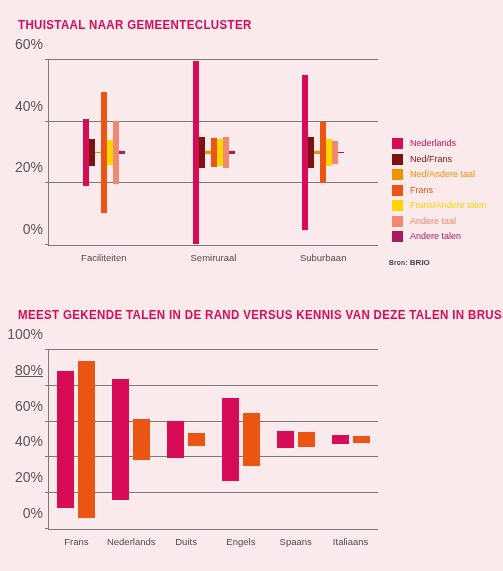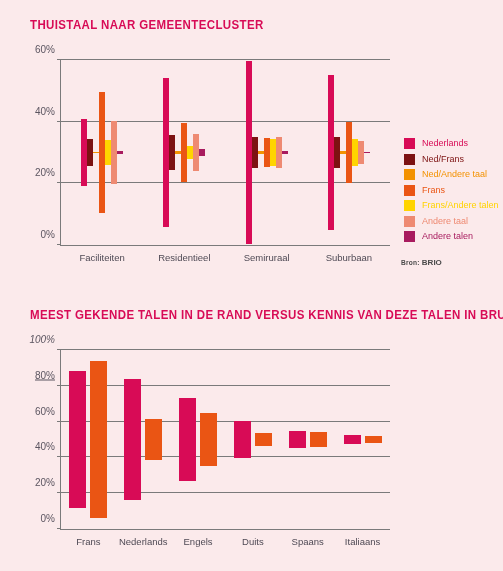--- a/index.html
+++ b/index.html
@@ -10,21 +10,21 @@
     width: 503px;
     height: 571px;
     background: #fbeaeb;
     font-family: "Liberation Sans", sans-serif;
     overflow: hidden;
     position: relative;
   }
 
   .chart-block {
     position: absolute;
-    left: 12px;
+    left: 0;
     width: 427px;
   }
   #chart-block-1 { top: 0; height: 290px; }
   #chart-block-2 { top: 290px; height: 281px; }
 
   .chart-title {
     position: absolute;
     left: 18px;
     top: 18px;
     font-family: "Liberation Sans Narrow", "Liberation Sans", sans-serif;
@@ -57,21 +57,21 @@
     left: 0;
     width: 100%;
     height: 1px;
     background: #7a7a7a;
   }
   .ytick {
     position: absolute;
     right: 100%;
     margin-right: 6px;
     transform: translateY(-50%);
-    font-size: 10px;
+    font-size: 14px;
     color: #5b5560;
     white-space: nowrap;
   }
   .ytickmark {
     position: absolute;
     left: -4px;
     width: 4px;
     height: 1px;
     background: #7a7a7a;
   }
@@ -169,30 +169,20 @@
       <div class="groups" id="c1-groups">
           <div class="group">
             <div class="bar" title="Nederlands Faciliteiten: 21.5%" style="height: 35.8333%; background: rgb(216, 11, 86);"></div>
             <div class="bar" title="Ned/Frans Faciliteiten: 8.5%" style="height: 14.1667%; background: rgb(125, 18, 18);"></div>
             <div class="bar" title="Ned/Andere taal Faciliteiten: 0.5%" style="height: 0.833333%; background: rgb(243, 146, 0);"></div>
             <div class="bar" title="Frans Faciliteiten: 39.5%" style="height: 65.8333%; background: rgb(234, 85, 20);"></div>
             <div class="bar" title="Frans/Andere taal Faciliteiten: 8%" style="height: 13.3333%; background: rgb(255, 212, 0);"></div>
             <div class="bar" title="Andere taal Faciliteiten: 20.5%" style="height: 34.1667%; background: rgb(238, 138, 114);"></div>
             <div class="bar" title="Andere talen Faciliteiten: 1%" style="height: 1.66667%; background: rgb(168, 27, 94);"></div>
             <div class="xlabel">Faciliteiten</div>
-          </div>
-          <div class="group">
-            <div class="bar" title="Nederlands Residentieel: 48.5%" style="height: 80.8333%; background: rgb(216, 11, 86);"></div>
-            <div class="bar" title="Ned/Frans Residentieel: 11.5%" style="height: 19.1667%; background: rgb(125, 18, 18);"></div>
-            <div class="bar" title="Ned/Andere taal Residentieel: 1%" style="height: 1.66667%; background: rgb(243, 146, 0);"></div>
-            <div class="bar" title="Frans Residentieel: 19%" style="height: 31.6667%; background: rgb(234, 85, 20);"></div>
-            <div class="bar" title="Frans/Andere taal Residentieel: 4%" style="height: 6.66667%; background: rgb(255, 212, 0);"></div>
-            <div class="bar" title="Andere taal Residentieel: 12%" style="height: 20%; background: rgb(238, 138, 114);"></div>
-            <div class="bar" title="Andere talen Residentieel: 2%" style="height: 3.33333%; background: rgb(168, 27, 94);"></div>
-            <div class="xlabel">Residentieel</div>
           </div>
           <div class="group">
             <div class="bar" title="Nederlands Semiruraal: 59.5%" style="height: 99.1667%; background: rgb(216, 11, 86);"></div>
             <div class="bar" title="Ned/Frans Semiruraal: 10%" style="height: 16.6667%; background: rgb(125, 18, 18);"></div>
             <div class="bar" title="Ned/Andere taal Semiruraal: 1%" style="height: 1.66667%; background: rgb(243, 146, 0);"></div>
             <div class="bar" title="Frans Semiruraal: 9.5%" style="height: 15.8333%; background: rgb(234, 85, 20);"></div>
             <div class="bar" title="Frans/Andere taal Semiruraal: 9%" style="height: 15%; background: rgb(255, 212, 0);"></div>
             <div class="bar" title="Andere taal Semiruraal: 10%" style="height: 16.6667%; background: rgb(238, 138, 114);"></div>
             <div class="bar" title="Andere talen Semiruraal: 1%" style="height: 1.66667%; background: rgb(168, 27, 94);"></div>
             <div class="xlabel">Semiruraal</div>
@@ -263,45 +253,45 @@
           <div class="gridline" style="bottom: 40%;"></div>
           <div class="ytick" style="bottom: 40%;">40%</div>
           <div class="ytickmark" style="bottom: 40%;"></div>
           <div class="gridline" style="bottom: 60%;"></div>
           <div class="ytick" style="bottom: 60%;">60%</div>
           <div class="ytickmark" style="bottom: 60%;"></div>
           <div class="gridline" style="bottom: 80%;"></div>
           <div class="ytick" style="bottom: 80%; text-decoration: underline;">80%</div>
           <div class="ytickmark" style="bottom: 80%;"></div>
           <div class="gridline" style="bottom: 100%;"></div>
-          <div class="ytick" style="bottom: 100%; font-style: italic;">100%</div>
+          <div class="ytick" style="bottom: 100%;">100%</div>
           <div class="ytickmark" style="bottom: 100%;"></div>
         </div>
       <div class="groups" id="c2-groups">
           <div class="group">
             <div class="bar" title="Rand Frans: 77%" style="height: 77%; background: rgb(216, 11, 86);"></div>
             <div class="bar" title="Brussel Frans: 88%" style="height: 88%; background: rgb(234, 85, 20);"></div>
             <div class="xlabel">Frans</div>
           </div>
           <div class="group">
             <div class="bar" title="Rand Nederlands: 68%" style="height: 68%; background: rgb(216, 11, 86);"></div>
             <div class="bar" title="Brussel Nederlands: 23%" style="height: 23%; background: rgb(234, 85, 20);"></div>
             <div class="xlabel">Nederlands</div>
           </div>
           <div class="group">
+            <div class="bar" title="Rand Duits: 21%" style="height: 21%; background: rgb(216, 11, 86);"></div>
+            <div class="bar" title="Brussel Duits: 7%" style="height: 7%; background: rgb(234, 85, 20);"></div>
+            <div class="xlabel">Duits</div>
+          </div>
+          <div class="group">
             <div class="bar" title="Rand Engels: 46%" style="height: 46%; background: rgb(216, 11, 86);"></div>
             <div class="bar" title="Brussel Engels: 30%" style="height: 30%; background: rgb(234, 85, 20);"></div>
             <div class="xlabel">Engels</div>
           </div>
           <div class="group">
-            <div class="bar" title="Rand Duits: 21%" style="height: 21%; background: rgb(216, 11, 86);"></div>
-            <div class="bar" title="Brussel Duits: 7%" style="height: 7%; background: rgb(234, 85, 20);"></div>
-            <div class="xlabel">Duits</div>
-          </div>
-          <div class="group">
             <div class="bar" title="Rand Spaans: 9%" style="height: 9%; background: rgb(216, 11, 86);"></div>
             <div class="bar" title="Brussel Spaans: 8%" style="height: 8%; background: rgb(234, 85, 20);"></div>
             <div class="xlabel">Spaans</div>
           </div>
           <div class="group">
             <div class="bar" title="Rand Italiaans: 5%" style="height: 5%; background: rgb(216, 11, 86);"></div>
             <div class="bar" title="Brussel Italiaans: 4%" style="height: 4%; background: rgb(234, 85, 20);"></div>
             <div class="xlabel">Italiaans</div>
           </div>
         </div>

